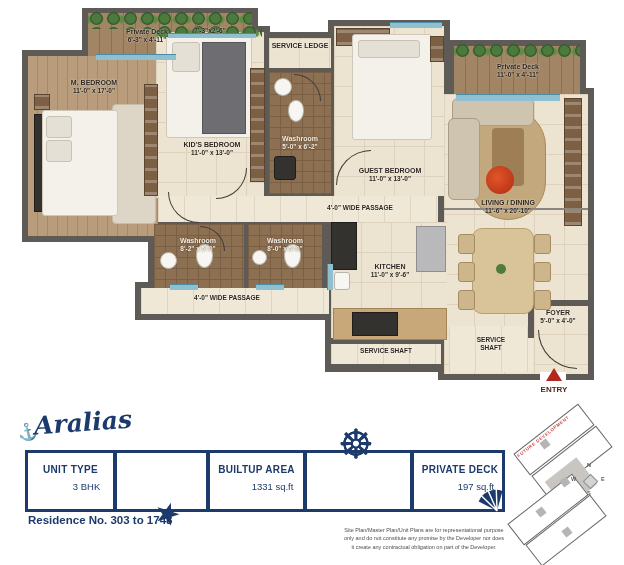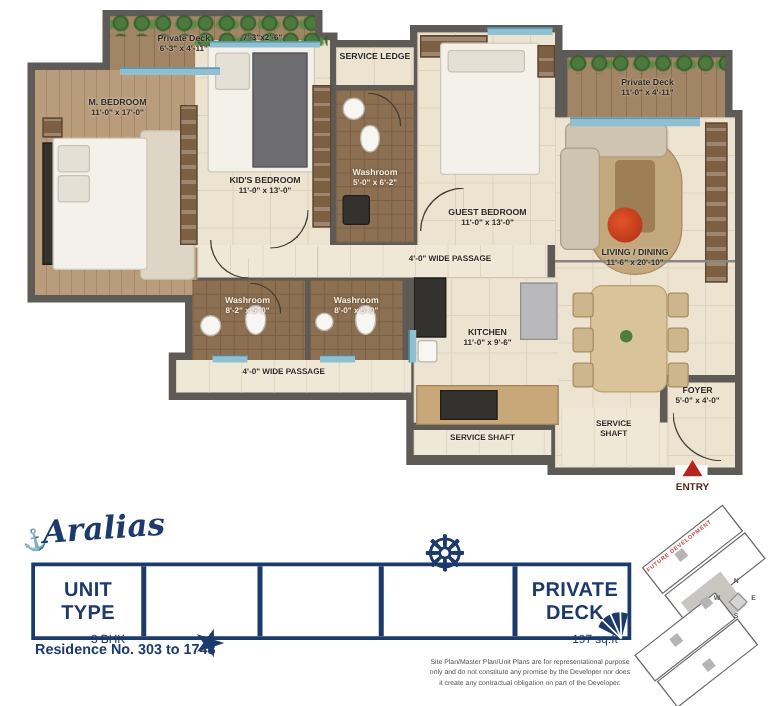--- a/index.html
+++ b/index.html
@@ -42,21 +42,21 @@
        border-bottom-left-radius:100%;z-index:6;}
   .rlab{position:absolute;text-align:center;color:#2e2620;font-weight:700;font-size:7px;line-height:1.3;
         z-index:8;text-shadow:0 0 2px rgba(255,255,255,.85);}
   .rlab .dims{font-size:6.5px;display:block;}
   .tri{position:absolute;width:0;height:0;border-left:8px solid transparent;
        border-right:8px solid transparent;border-bottom:13px solid #b3251f;z-index:8;}
   #spec-table{position:absolute;left:25px;top:450px;width:480px;height:62px;
      border:3px solid #1c3a6c;box-sizing:border-box;background:#fff;z-index:3;}
   .sep{position:absolute;top:0;bottom:0;width:4px;background:#1c3a6c;}
   .cell{position:absolute;top:0;height:100%;text-align:center;}
-  .cell .hdr{margin-top:11px;font-size:16px;font-weight:700;letter-spacing:.3px;color:#1c3a6c;}
+  .cell .hdr{margin-top:11px;font-size:10px;font-weight:700;letter-spacing:.3px;color:#1c3a6c;}
   .cell .val{margin-top:6px;font-size:9.5px;color:#1c3a6c;margin-left:32px;}
   .logo-script{position:absolute;left:34px;top:408px;font-family:"DejaVu Serif",serif;
      font-style:italic;font-weight:700;font-size:25px;color:#1c3a6c;transform:rotate(-4deg);z-index:4;}
   .anchor{position:absolute;left:18px;top:422px;font-size:17px;color:#1c3a6c;transform:rotate(-14deg);z-index:4;}
   .wheel{position:absolute;left:338px;top:424px;font-size:40px;color:#1c3a6c;line-height:1;z-index:5;
      text-shadow:0 0 0 #1c3a6c;}
   .star{position:absolute;left:154px;top:496px;font-size:30px;color:#1c3a6c;transform:rotate(18deg);z-index:5;}
   .residence{position:absolute;left:28px;top:514px;font-size:11.5px;font-weight:700;color:#1c3a6c;}
   .disclaimer{position:absolute;left:342px;top:526px;width:164px;font-size:5.5px;line-height:1.5;
      color:#4c4c55;text-align:center;}
@@ -250,20 +250,24 @@
     <span class="anchor">⚓</span>
     <div class="logo-script">Aralias</div>
 
     <div id="spec-table">
       <div class="cell" style="left:0;width:85px;">
         <div class="hdr">UNIT TYPE</div>
         <div class="val">3 BHK</div>
       </div>
       <div class="sep" style="left:85px;"></div>
       <div class="sep" style="left:178px;"></div>
+      <div class="cell" style="left:182px;width:93px;">
+        <div class="hdr">BUILTUP AREA</div>
+        <div class="val">1331 sq.ft</div>
+      </div>
       <div class="sep" style="left:275px;"></div>
       <div class="sep" style="left:382px;"></div>
       <div class="cell" style="left:386px;width:92px;">
         <div class="hdr">PRIVATE DECK</div>
         <div class="val">197 sq.ft</div>
       </div>
     </div>
 
     <span class="wheel">☸</span>
     <span class="star">★</span>

